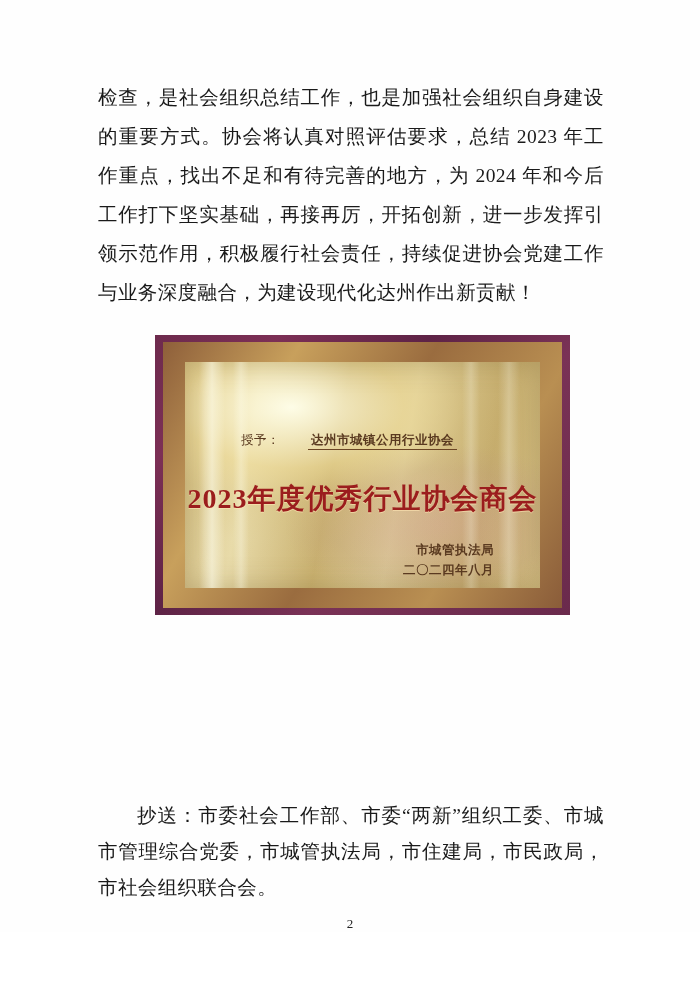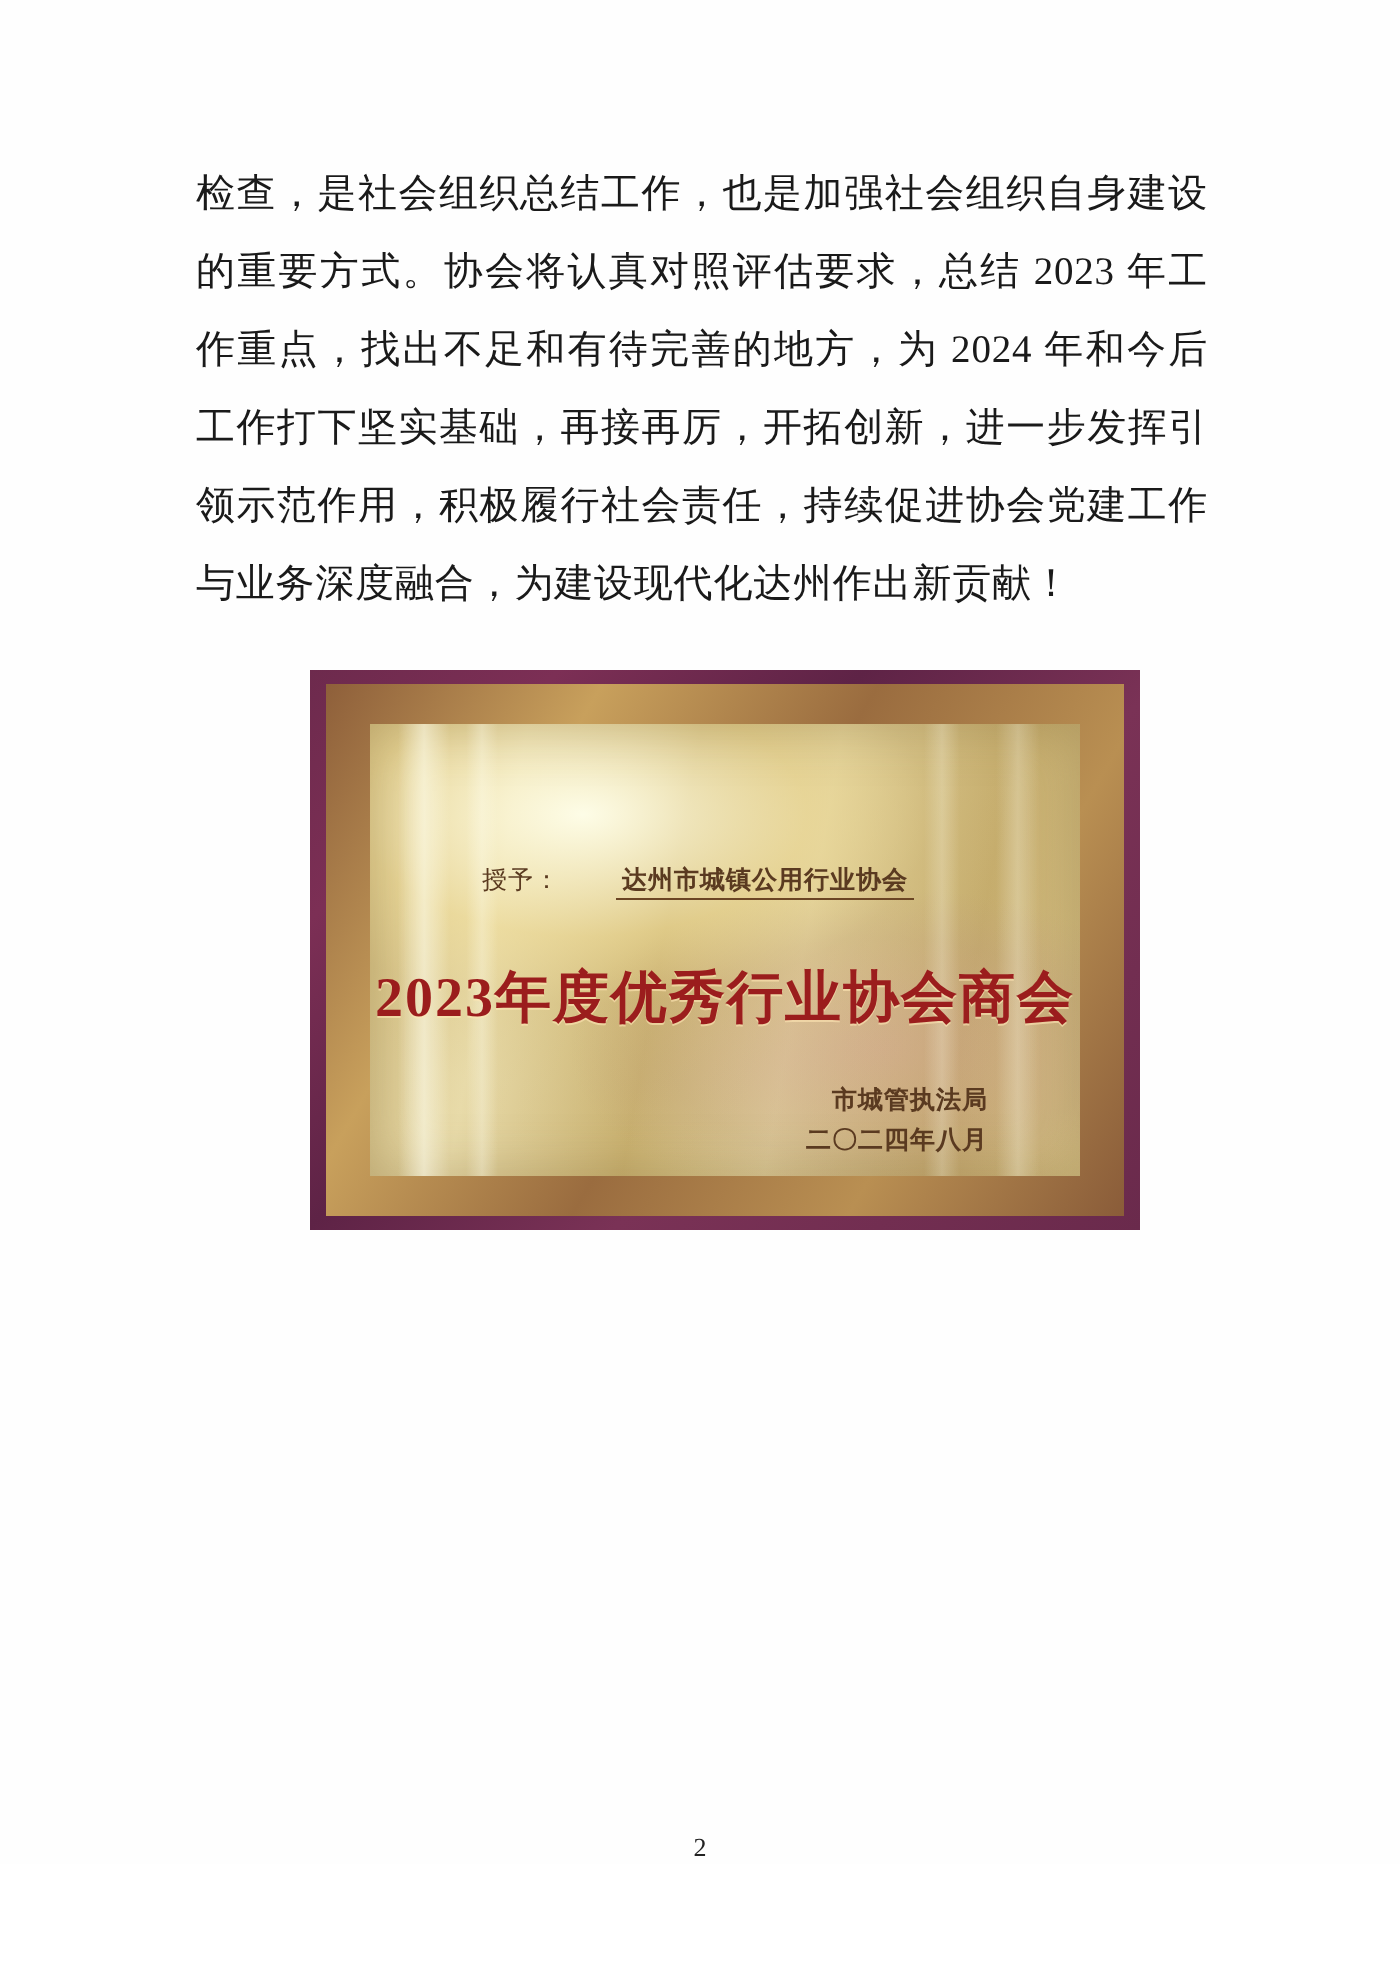--- a/index.html
+++ b/index.html
@@ -161,16 +161,19 @@
         <div class="plaque-title">2023年度优秀行业协会商会</div>
 
         <div class="plaque-issuer">
           <div>市城管执法局</div>
           <div>二〇二四年八月</div>
         </div>
       </div>
     </div>
   </div>
 
+  <div class="cc-text">
+    <p class="indent">抄送：市委社会工作部、市委“两新”组织工委、市城市管理综合党委，市城管执法局，市住建局，市民政局，市社会组织联合会。</p>
+  </div>
 
   <div class="page-number">2</div>
 
 </div>
 
 </body></html>

